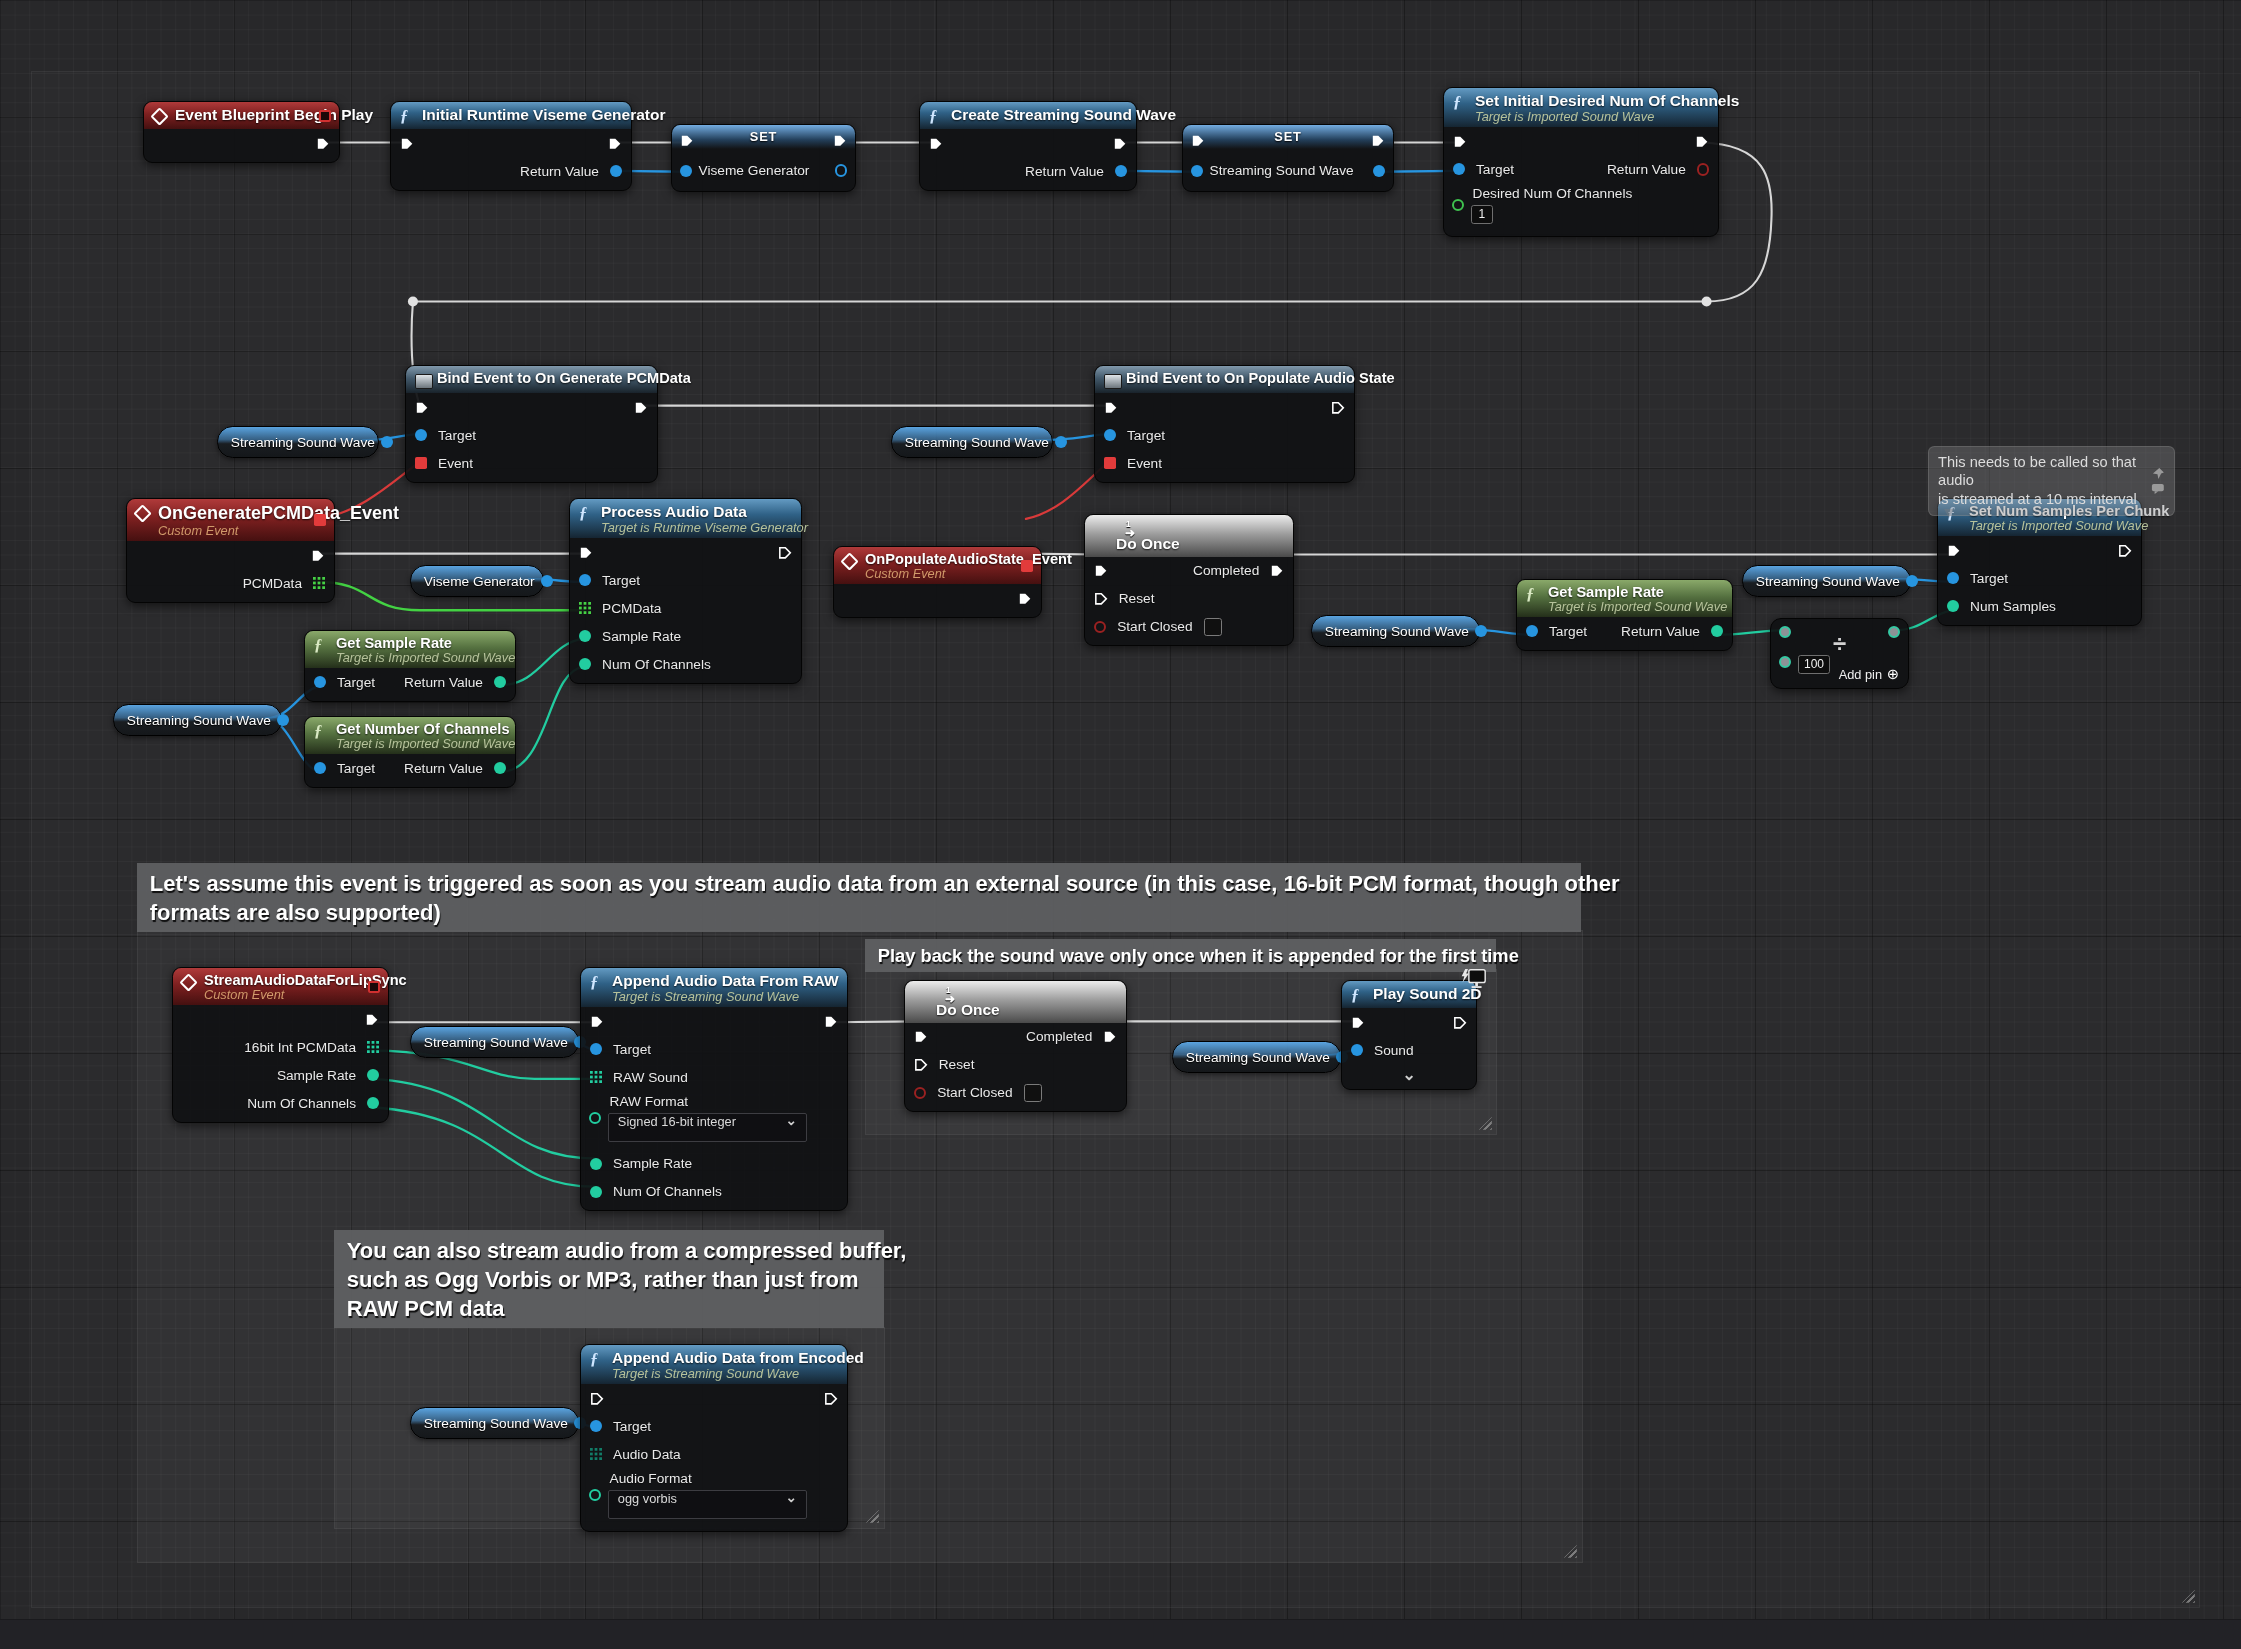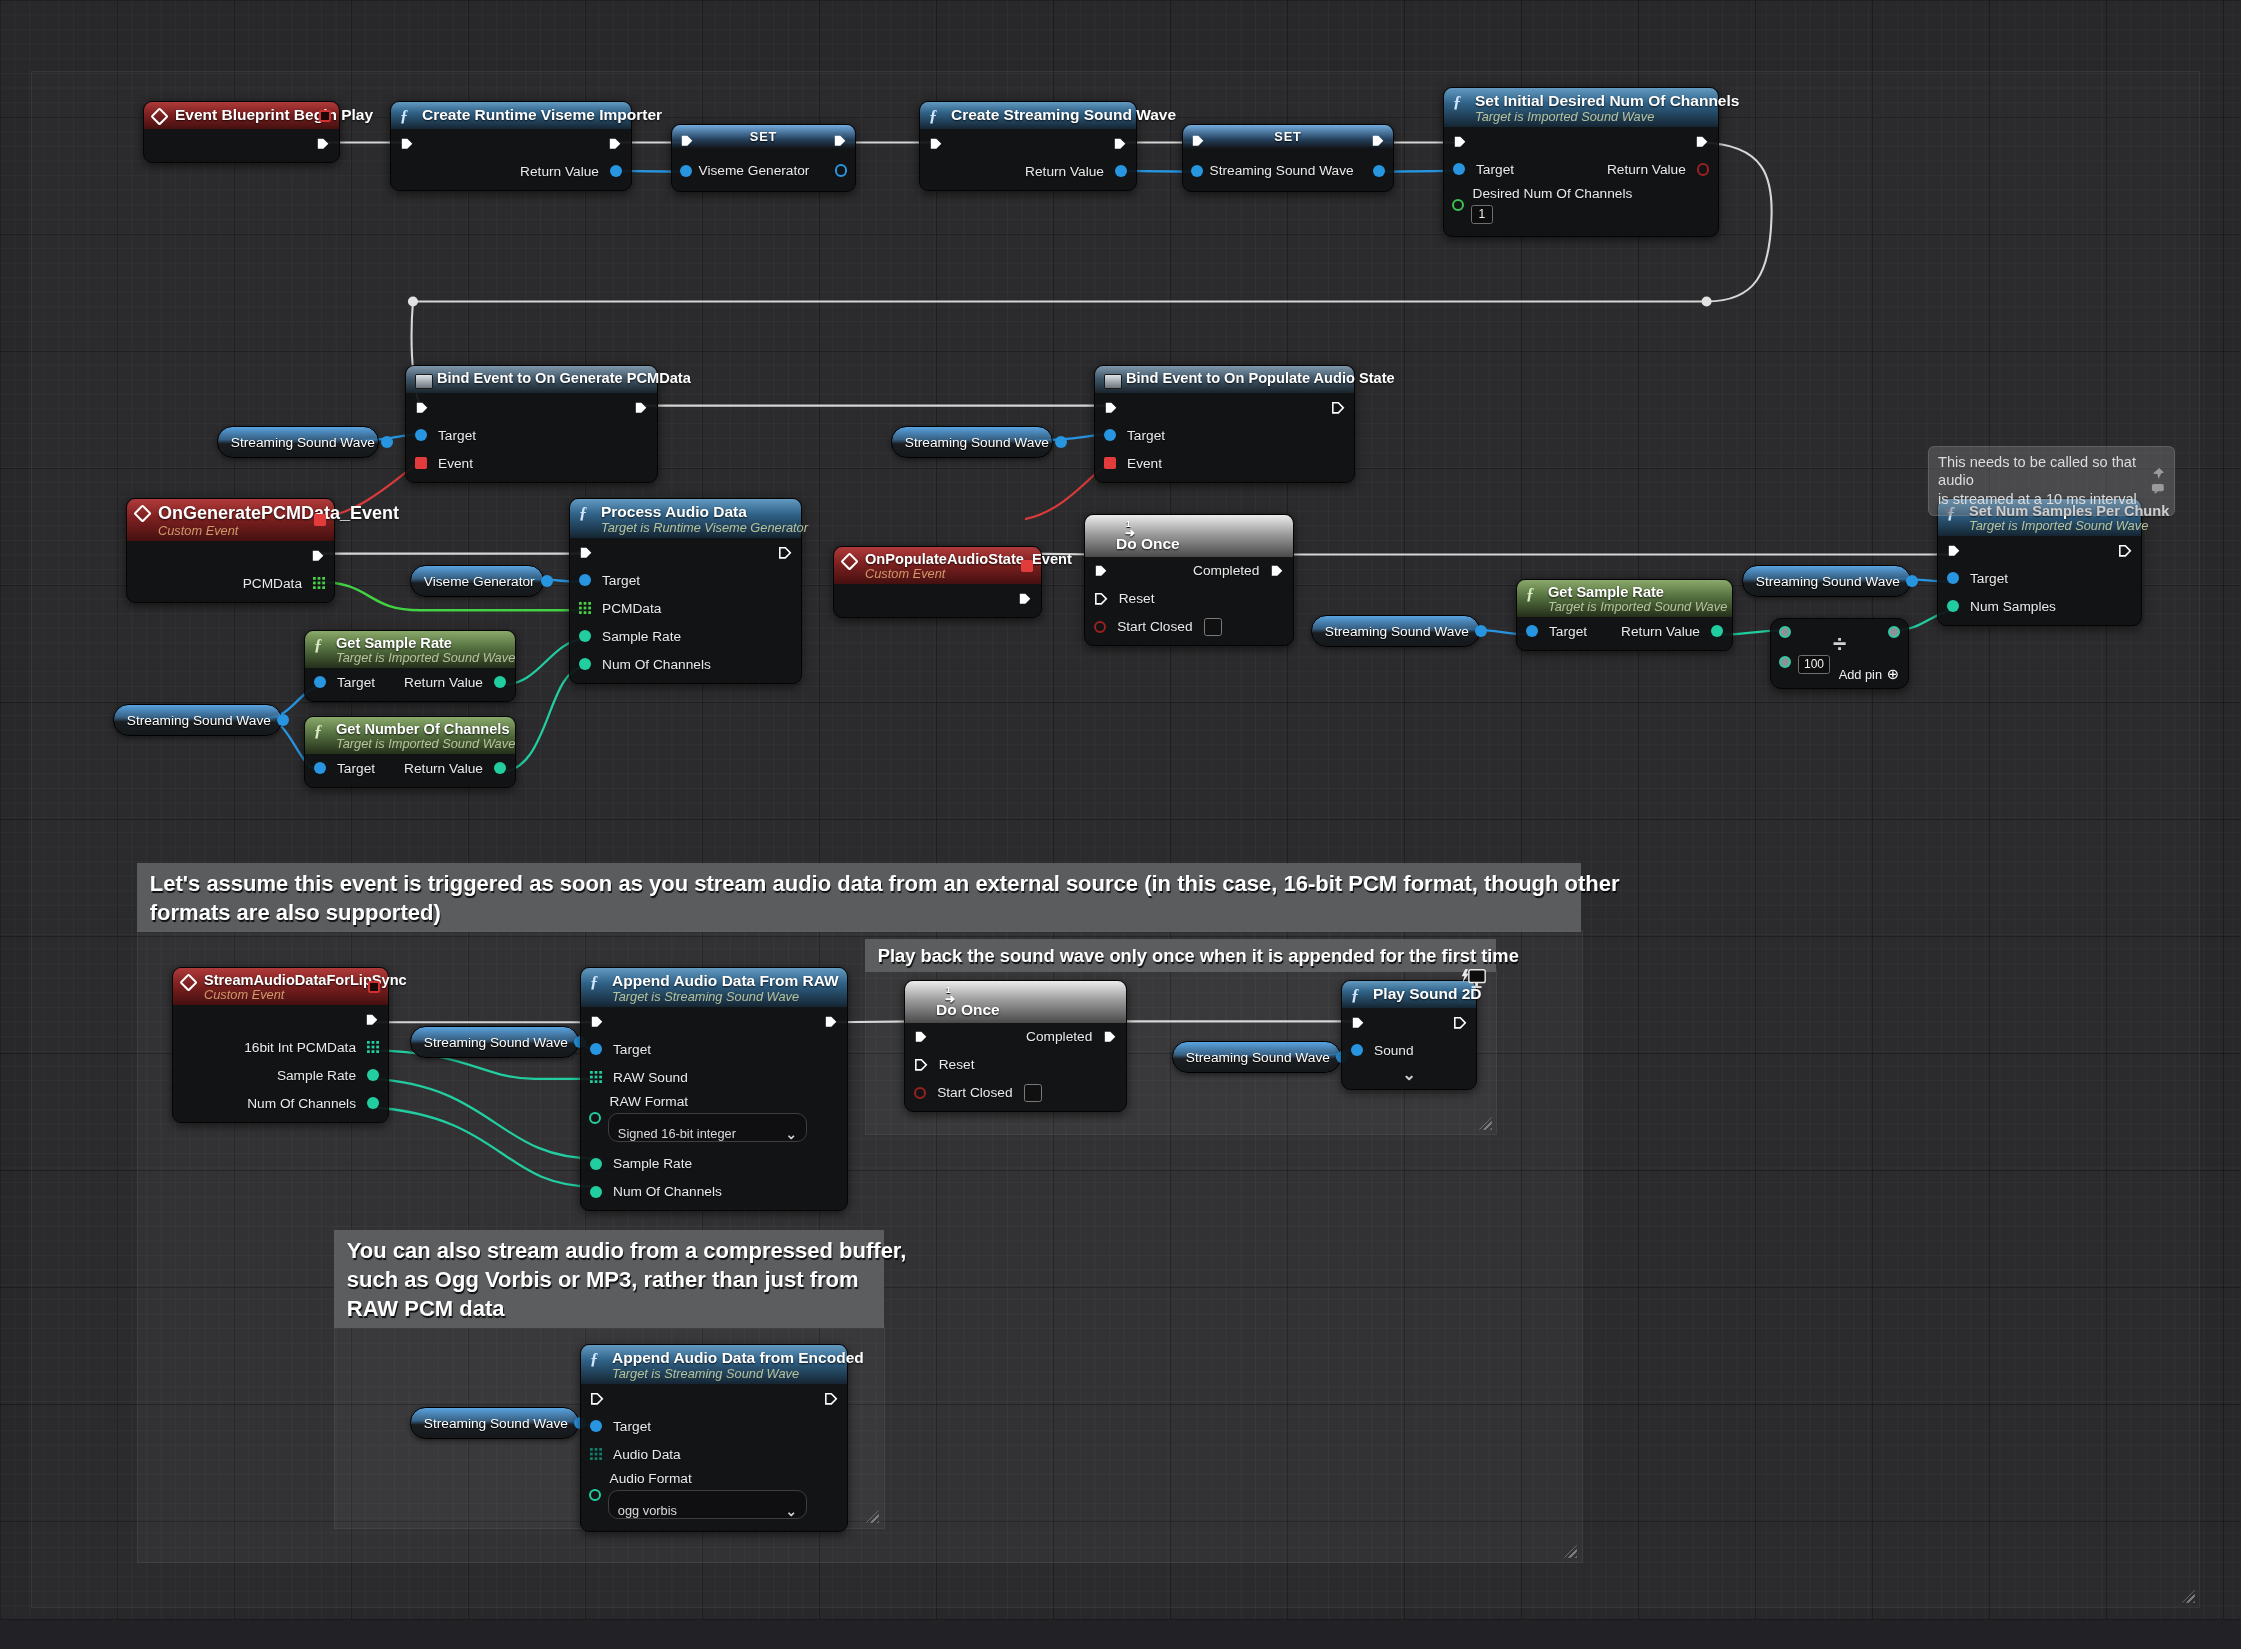--- a/index.html
+++ b/index.html
@@ -66,21 +66,21 @@
   .sqr-f{width:12px;height:12px;border-radius:1.8px;background:#e23b3b;flex:none;}
   .sqr-h{width:8.2px;height:8.2px;border-radius:1.8px;border:2.3px solid #d03030;background:#1c0808;flex:none;}
   .ep{flex:none;display:block;}
   .ep.f path{fill:#fff;}
   .ep.h path{fill:none;stroke:#fff;stroke-width:1.7;}
   .gp{flex:none;display:block;}
   .gp rect{fill:currentColor;}
   .gp.g{color:#45d045;} .gp.t{color:#22cda0;} .gp.dim{color:#127c67;}
   .vbox{background:#0d0d0d;border:0.9px solid #6f6f6f;border-radius:2.7px;padding:0 4.6px;font-size:12px;color:#f0f0f0;
     min-width:11px;text-align:center;height:17.4px;line-height:17.4px;display:inline-block;}
-  .selbox{background:#0f0f12;border:0.9px solid #3d3d42;border-radius:10px;height:27.4px;display:flex;align-items:flex-end;
+  .selbox{background:#0f0f12;border:0.9px solid #3d3d42;border-radius:2px;height:27.4px;display:flex;align-items:flex-start;
     justify-content:space-between;padding:0 9.1px;width:179px;font-size:12.8px;color:#dadada;}
   .chev{color:#cfcfcf;font-weight:bold;font-size:13.7px;line-height:1;}
   .blockrow{display:flex;align-items:center;gap:6.4px;padding:2.7px 8.2px 7.3px;}
   .colstk .lbl{display:block;margin:0 0 3.7px 1.8px;}
   .checkbox{width:16.4px;height:16.4px;background:#101010;border:1.4px solid #7a7a7a;border-radius:2.7px;flex:none;}
   .hdr-del{position:absolute;right:8.2px;top:50%;transform:translateY(-50%);}
   
   .setnode{height:66px;padding-bottom:0;}
   .settop{position:absolute;left:0;right:0;top:0;height:24px;border-radius:8.2px 8.2px 0 0;
     background:linear-gradient(180deg,rgba(120,180,235,.95),rgba(48,98,145,.55) 62%,rgba(22,32,44,0));}
@@ -185,21 +185,21 @@
     <div class="row r">
         <svg class="ep f" width="13.7" height="13.7" viewBox="0 0 15 15">
           <path d="M2 2 L8 2 L13.5 7.5 L8 13 L2 13 Z"></path>
         </svg>
       </div>
   </div>
 
   <div class="node" style="left:390px;top:101px;width:240px;">
     <div class="hdr hdr-blue">
       <span class="icon fic">ƒ</span>
-      <span class="t">Create Runtime Viseme Importer</span>
+      <span class="t">Initial Runtime Viseme Generator</span>
     </div>
     <div class="row">
         <svg class="ep f" width="13.7" height="13.7" viewBox="0 0 15 15">
           <path d="M2 2 L8 2 L13.5 7.5 L8 13 L2 13 Z"></path>
         </svg>
         <span class="grow"></span>
         <svg class="ep f" width="13.7" height="13.7" viewBox="0 0 15 15">
           <path d="M2 2 L8 2 L13.5 7.5 L8 13 L2 13 Z"></path>
         </svg>
       </div>

